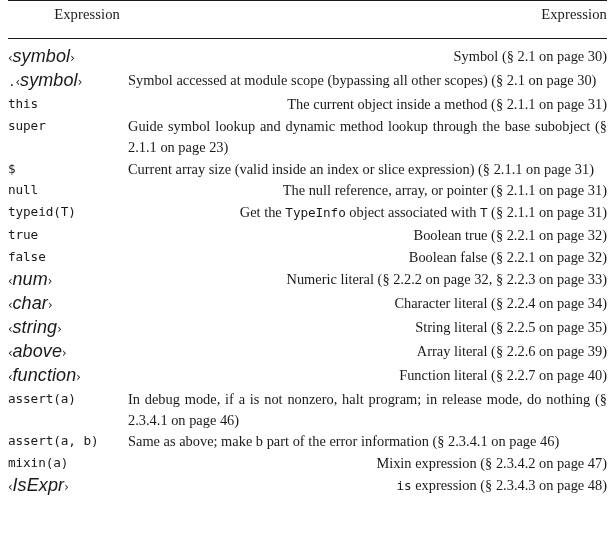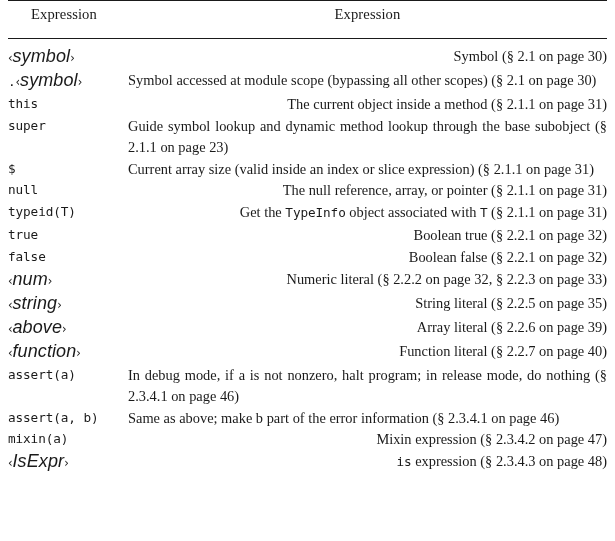--- a/index.html
+++ b/index.html
@@ -38,21 +38,21 @@
     height: 0;
     line-height: 0;
     font-size: 0;
   }
   thead tr.head-row th {
     border-bottom: 1.1px solid #1a1a1a;
   }
 
   thead th {
     font-weight: normal;
-    text-align: center;
+    text-align: right;
     font-size: 14.6px;
     line-height: 20px;
     padding: 3px 0 14px 0;
     vertical-align: bottom;
     font-family: "Liberation Serif", serif;
     letter-spacing: 0.1px;
   }
   thead th.h-expr { padding-right: 8px; }
 
   tbody tr:first-child td { padding-top: 7px; }
@@ -158,20 +158,24 @@
         </tr>
         <tr>
           <td class="expr">false</td>
           <td class="desc nojust">Boolean false (§ 2.2.1 on page 32)</td>
         </tr>
         <tr>
           <td class="expr"><span class="guil">‹</span><span class="meta">num</span><span class="guil">›</span></td>
           <td class="desc nojust">Numeric literal (§ 2.2.2 on page 32, § 2.2.3 on page 33)</td>
         </tr>
         <tr>
+          <td class="expr"><span class="guil">‹</span><span class="meta">char</span><span class="guil">›</span></td>
+          <td class="desc nojust">Character literal (§ 2.2.4 on page 34)</td>
+        </tr>
+        <tr>
           <td class="expr"><span class="guil">‹</span><span class="meta">string</span><span class="guil">›</span></td>
           <td class="desc nojust">String literal (§ 2.2.5 on page 35)</td>
         </tr>
         <tr>
           <td class="expr"><span class="guil">‹</span><span class="meta">above</span><span class="guil">›</span></td>
           <td class="desc nojust">Array literal (§ 2.2.6 on page 39)</td>
         </tr>
         <tr>
           <td class="expr"><span class="guil">‹</span><span class="meta">function</span><span class="guil">›</span></td>
           <td class="desc nojust">Function literal (§ 2.2.7 on page 40)</td>

